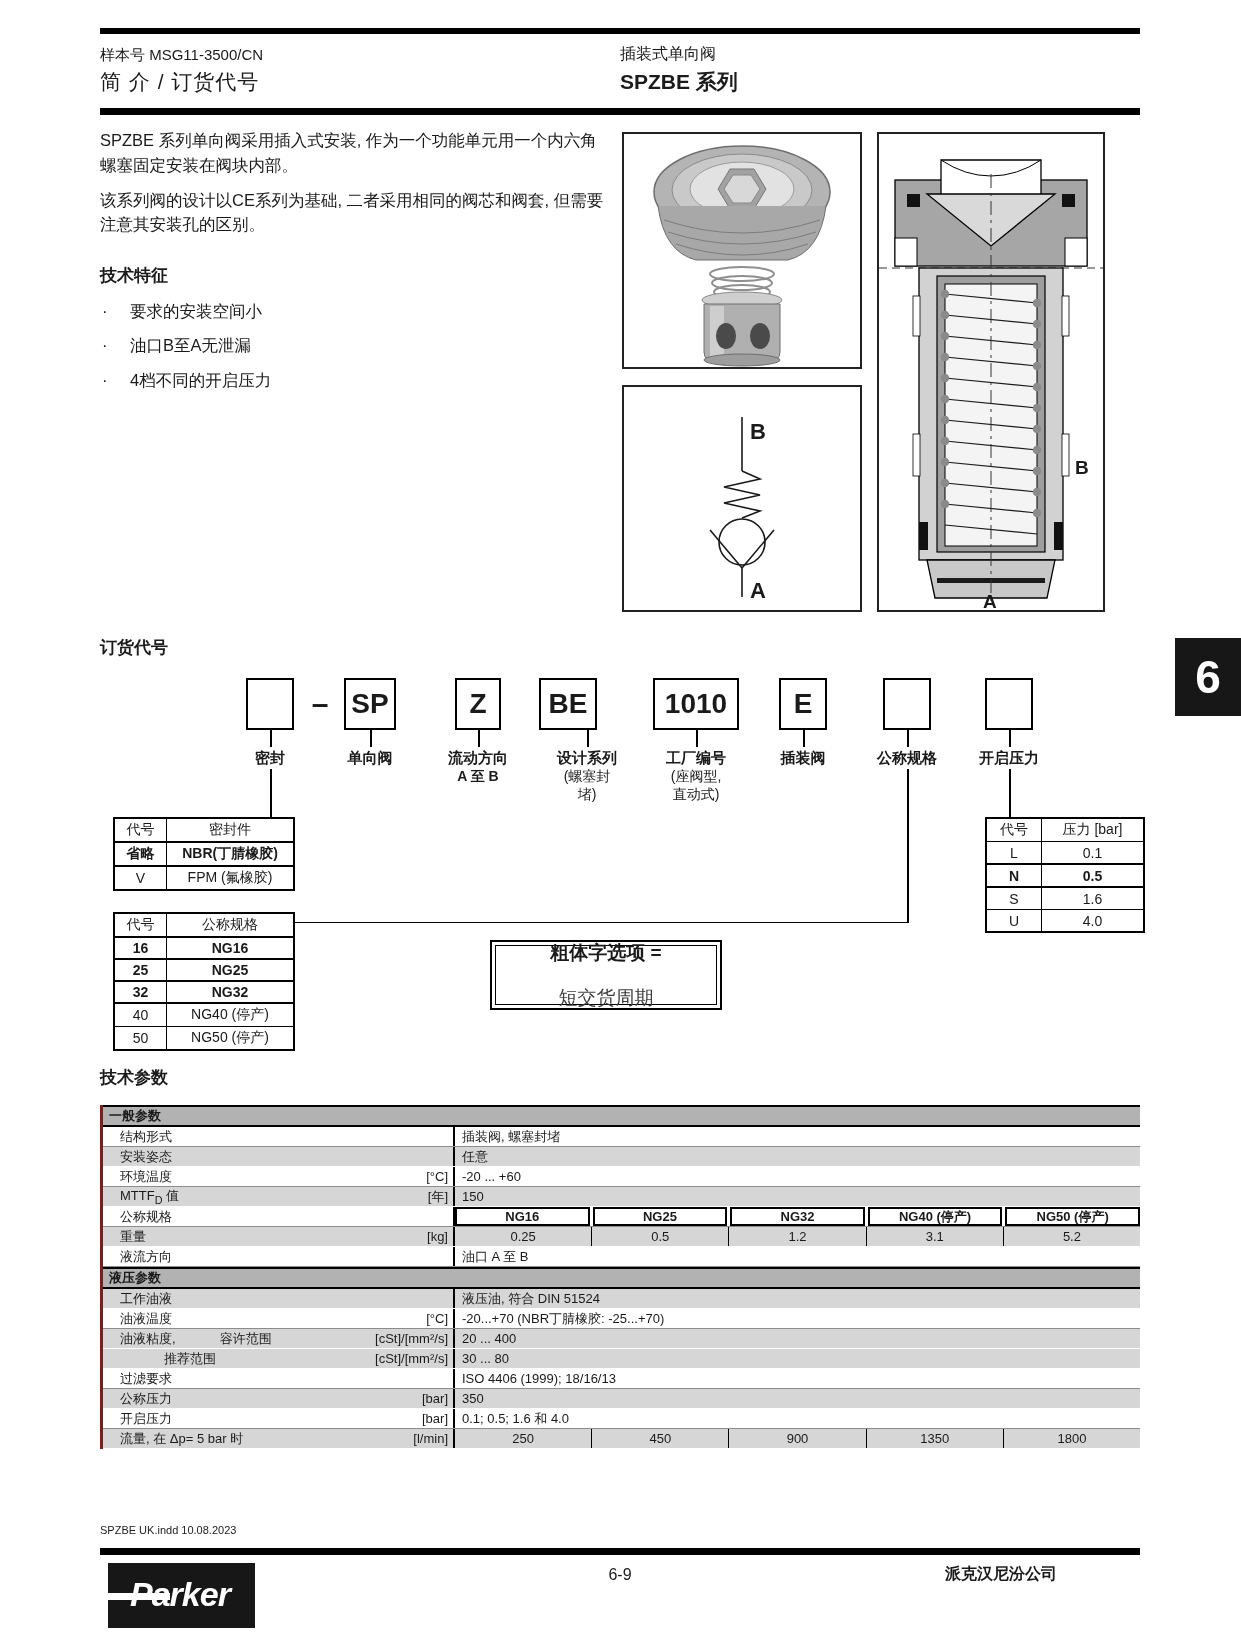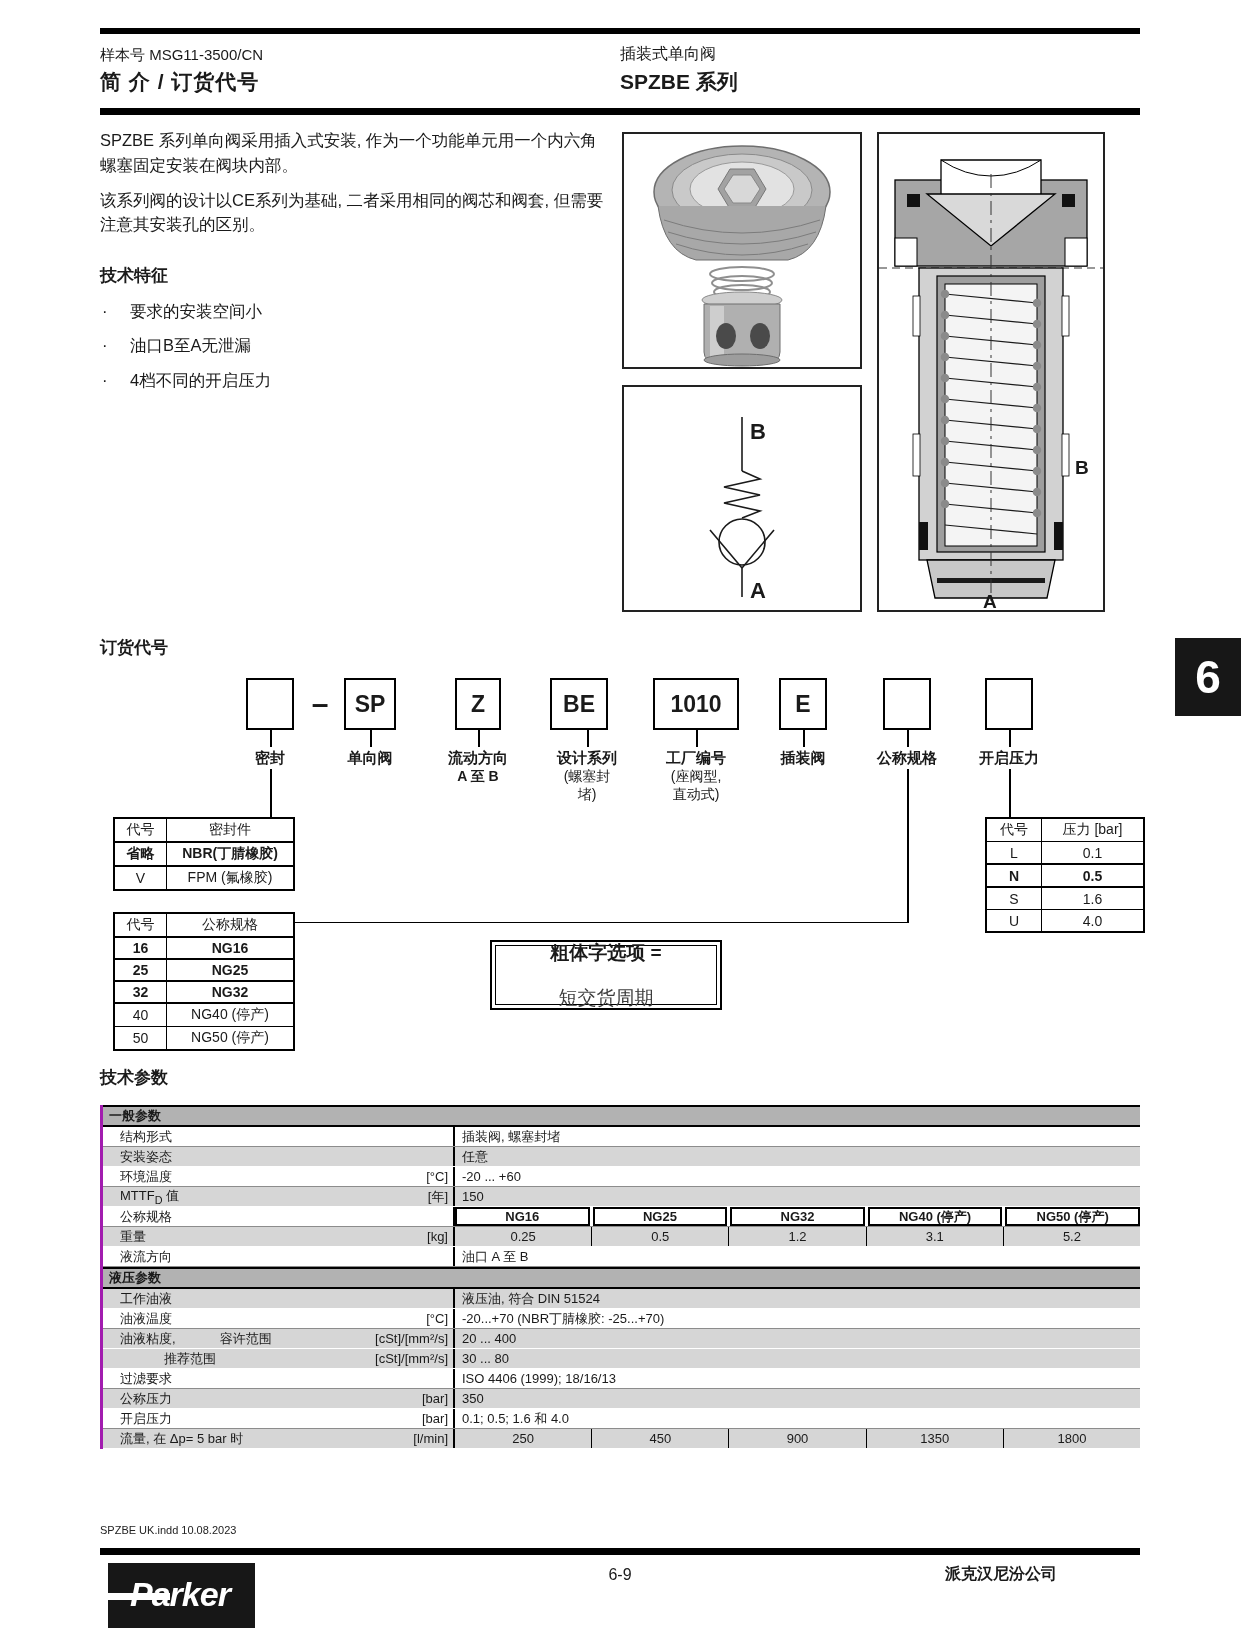--- a/index.html
+++ b/index.html
@@ -4,21 +4,21 @@
 <style>
   html,body{margin:0;padding:0;background:#e8e8e8;}
   .page{position:relative;width:1241px;height:1650px;background:#ffffff;margin:0 auto;
         font-family:"Liberation Sans","DejaVu Sans",sans-serif;color:#1a1a1a;overflow:hidden;}
   .bar{position:absolute;background:#000;}
   .bar.top{left:100px;top:28px;width:1040px;height:6px;}
   .bar.mid{left:100px;top:108px;width:1040px;height:7px;}
   .bar.foot{left:100px;top:1548px;width:1040px;height:7px;}
 
   .hdr-catalog{position:absolute;left:100px;top:46px;font-size:15px;}
-  .hdr-title{position:absolute;left:100px;top:68px;font-size:21px;font-weight:bold;letter-spacing:1px;}
+  .hdr-title{position:absolute;left:100px;top:68px;font-size:21px;font-weight:normal;letter-spacing:1px;}
   .hdr-product{position:absolute;left:620px;top:44px;font-size:16px;}
   .hdr-series{position:absolute;left:620px;top:68px;font-size:21px;font-weight:bold;}
 
   .intro{position:absolute;left:100px;top:128px;width:505px;font-size:16.5px;line-height:1.5;}
   .intro p{margin:0 0 10px 0;}
   .features-heading{margin:26px 0 10px 0;font-size:17px;font-weight:bold;}
   .features-list{list-style:none;margin:0;padding:0;}
   .features-list li{display:flex;margin:0 0 10px 0;}
   .features-list .dot{width:28px;text-align:left;padding-left:2px;}
 
@@ -26,21 +26,21 @@
   .imgbox.photo{left:622px;top:132px;width:240px;height:237px;}
   .imgbox.symbol{left:622px;top:385px;width:240px;height:227px;}
   .imgbox.cross{left:877px;top:132px;width:228px;height:480px;}
 
   .tab6{position:absolute;left:1175px;top:638px;width:66px;height:78px;background:#171717;
         color:#fff;display:flex;align-items:center;justify-content:center;
         font-size:46px;font-weight:bold;}
 
   .order-heading{position:absolute;left:100px;top:636px;margin:0;font-size:17px;font-weight:bold;}
   .o-box{position:absolute;height:52px;border:2.5px solid #000;box-sizing:border-box;background:#fff;
-         display:flex;align-items:center;justify-content:center;font-size:23px;font-weight:bold;}
+         display:flex;align-items:center;justify-content:center;font-size:28px;font-weight:bold;}
   .o-dash{position:absolute;left:300px;top:678px;width:40px;height:52px;display:flex;
           align-items:center;justify-content:center;font-size:30px;font-weight:bold;}
   .o-label{position:absolute;width:150px;text-align:center;}
   .o-label .l1{font-size:15px;font-weight:bold;line-height:19px;}
   .o-label .l2{font-size:14px;font-weight:normal;line-height:18px;}
   .o-label .l2.b{font-weight:bold;}
   .vline{position:absolute;width:1.5px;background:#000;}
   .hline{position:absolute;height:1.5px;background:#000;}
 
   .code-table{position:absolute;border:2px solid #000;background:#fff;font-size:14px;}
@@ -52,21 +52,21 @@
   .ct-c.first{border-right:1.5px solid #000;}
 
   .note-box{position:absolute;left:490px;top:940px;width:232px;height:70px;border:2px solid #000;
             box-sizing:border-box;background:#fff;}
   .note-inner{position:absolute;left:3px;top:3px;right:3px;bottom:3px;border:1.5px solid #000;
               display:flex;flex-direction:column;align-items:center;justify-content:center;}
   .note-l1{font-size:19px;font-weight:bold;line-height:25px;}
   .note-l2{font-size:19px;color:#3c3c3c;line-height:25px;margin-top:20px;}
 
   .tech-heading{position:absolute;left:100px;top:1066px;margin:0;font-size:17px;font-weight:bold;}
-  #tech-table{position:absolute;left:100px;top:1105px;width:1040px;border-left:3px solid #a21caf;
+  #tech-table{position:absolute;left:100px;top:1105px;width:1040px;border-left:3px solid #7f1d1d;
               font-size:13px;box-sizing:border-box;}
   .t-row{display:flex;align-items:stretch;height:20px;border-bottom:1px solid #8c8c8c;box-sizing:border-box;background:#fff;}
   .t-row.shade{background:#d6d6d6;border-bottom:1px solid #fff;}
   .t-row.section{background:#b2b2b2;font-weight:bold;border-top:2.5px solid #000;
                  border-bottom:2px solid #000;height:22px;align-items:center;padding-left:6px;}
   .t-label{width:350px;min-width:350px;display:flex;align-items:center;box-sizing:border-box;
            padding:0 5px 0 17px;}
   .t-sub{margin-left:44px;}
   .t-unit{margin-left:auto;}
   .t-value{flex:1;border-left:2px solid #000;display:flex;align-items:center;padding-left:7px;}
@@ -203,21 +203,21 @@
       <div class="vline" style="left: 370px; top: 730px; height: 17px;"></div>
       <div class="o-label" style="left: 295px; top: 748px;">
         <div class="l1">单向阀</div>
       </div>
       <div class="o-box" style="left: 455px; top: 678px; width: 46px;">Z</div>
       <div class="vline" style="left: 478px; top: 730px; height: 17px;"></div>
       <div class="o-label" style="left: 403px; top: 748px;">
         <div class="l1">流动方向</div>
         <div class="l2 b">A 至 B</div>
       </div>
-      <div class="o-box" style="left: 550px; top: 678px; width: 58px;">BE</div>
+      <div class="o-box" style="left: 539px; top: 678px; width: 58px;">BE</div>
       <div class="vline" style="left: 587px; top: 730px; height: 17px;"></div>
       <div class="o-label" style="left: 512px; top: 748px;">
         <div class="l1">设计系列</div>
         <div class="l2">(螺塞封</div>
         <div class="l2">堵)</div>
       </div>
       <div class="o-box" style="left: 653px; top: 678px; width: 86px;">1010</div>
       <div class="vline" style="left: 696px; top: 730px; height: 17px;"></div>
       <div class="o-label" style="left: 621px; top: 748px;">
         <div class="l1">工厂编号</div>

